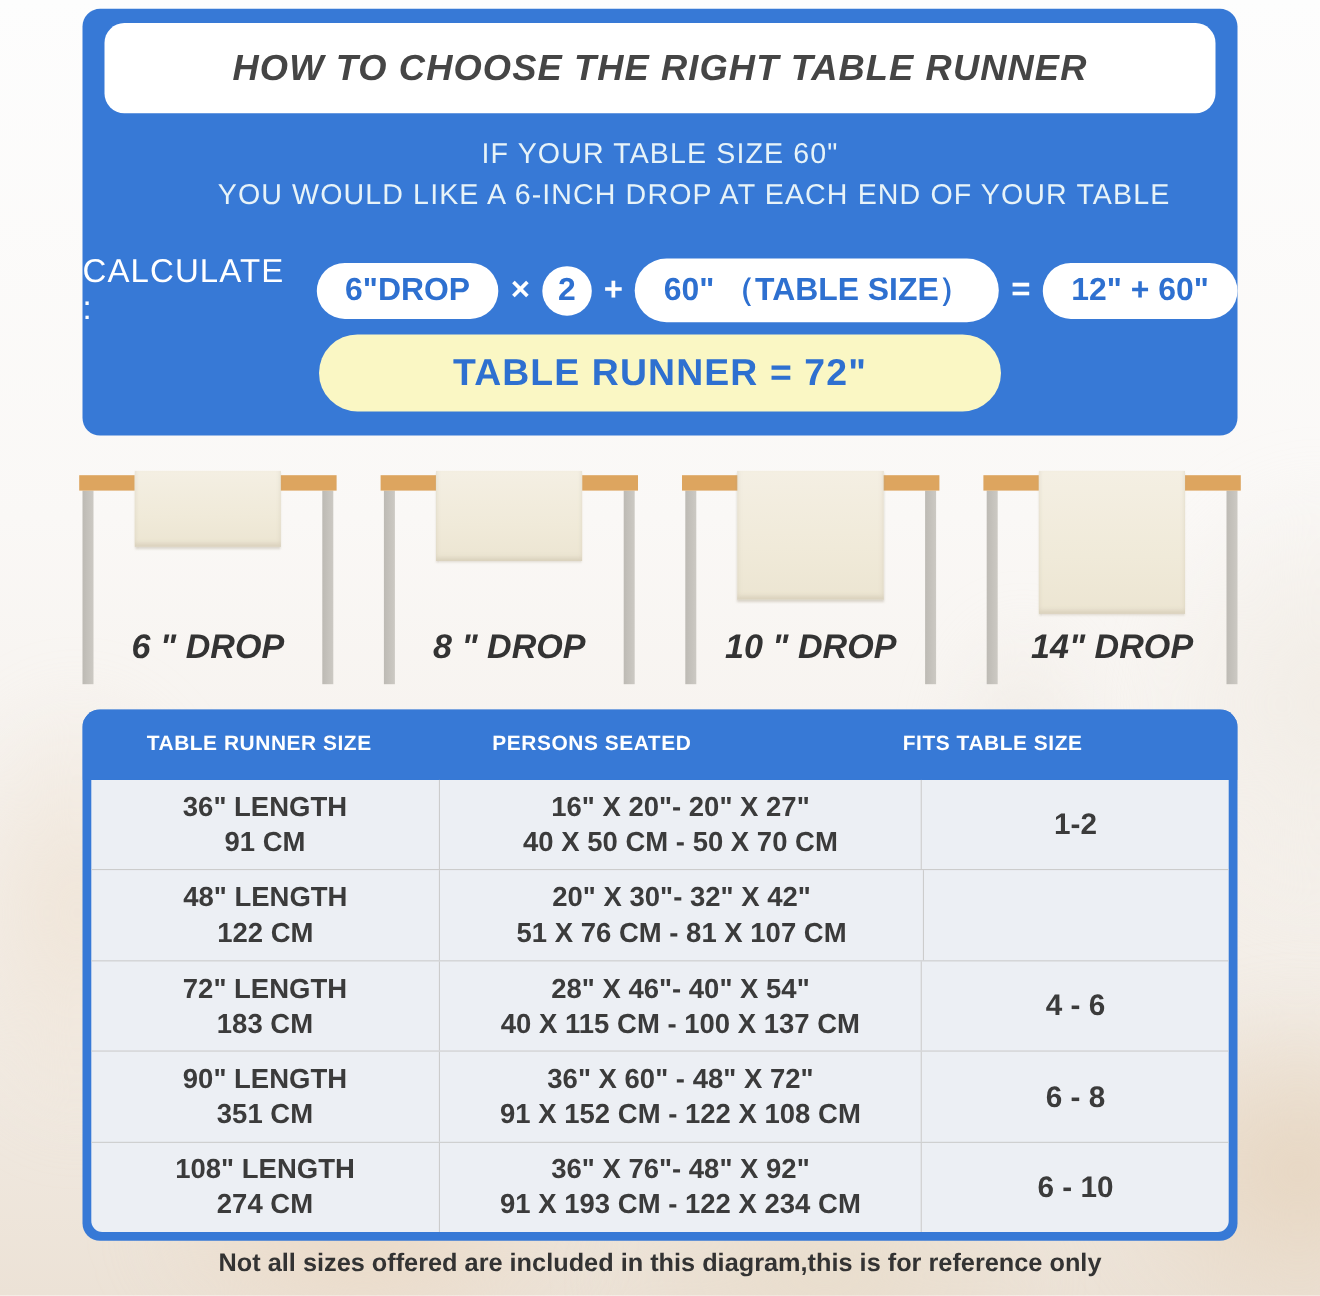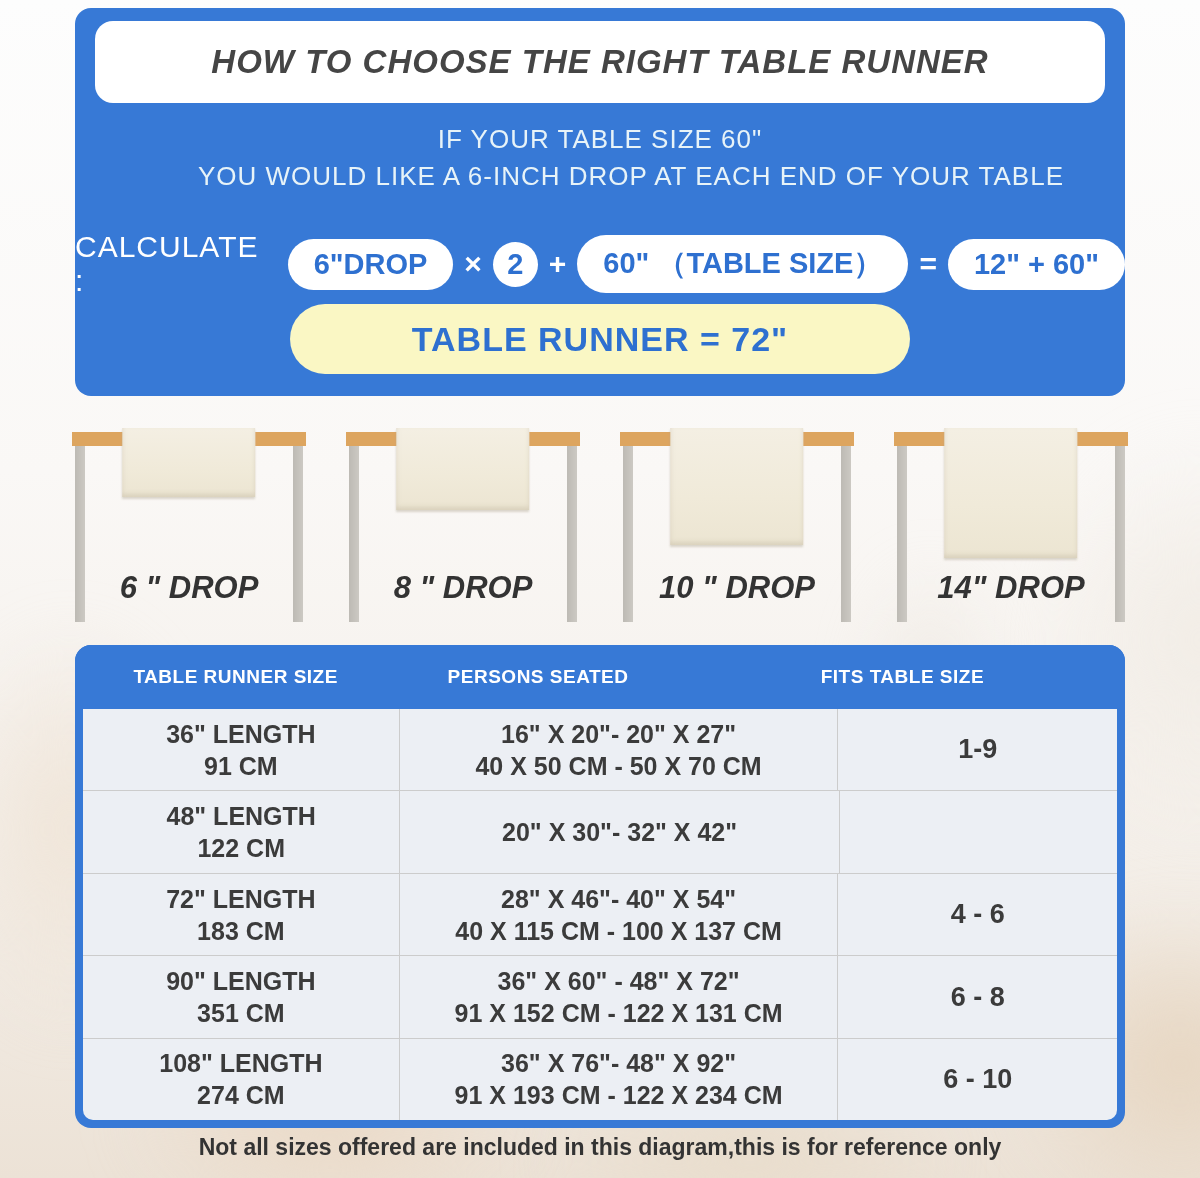--- a/index.html
+++ b/index.html
@@ -149,31 +149,32 @@
       <div class="srow">
         <div class="cell c1">
           <span>36" LENGTH</span>
           <span>91 CM</span>
         </div>
         <div class="cell c2">
           <span>16" X 20"- 20" X 27"</span>
           <span>40 X 50 CM - 50 X 70 CM</span>
         </div>
         <div class="cell c3">
-          <span>1-9</span>
+          <span>1-2</span>
         </div>
       </div>
 
       <div class="srow">
         <div class="cell c1">
           <span>48" LENGTH</span>
           <span>122 CM</span>
         </div>
         <div class="cell c2">
           <span>20" X 30"- 32" X 42"</span>
+          <span>51 X 76 CM - 81 X 107 CM</span>
         </div>
       </div>
 
       <div class="srow">
         <div class="cell c1">
           <span>72" LENGTH</span>
           <span>183 CM</span>
         </div>
         <div class="cell c2">
           <span>28" X 46"- 40" X 54"</span>
@@ -184,21 +185,21 @@
         </div>
       </div>
 
       <div class="srow">
         <div class="cell c1">
           <span>90" LENGTH</span>
           <span>351 CM</span>
         </div>
         <div class="cell c2">
           <span>36" X 60" - 48" X 72"</span>
-          <span>91 X 152 CM - 122 X 131 CM</span>
+          <span>91 X 152 CM - 122 X 108 CM</span>
         </div>
         <div class="cell c3">
           <span>6 - 8</span>
         </div>
       </div>
 
       <div class="srow">
         <div class="cell c1">
           <span>108" LENGTH</span>
           <span>274 CM</span>

